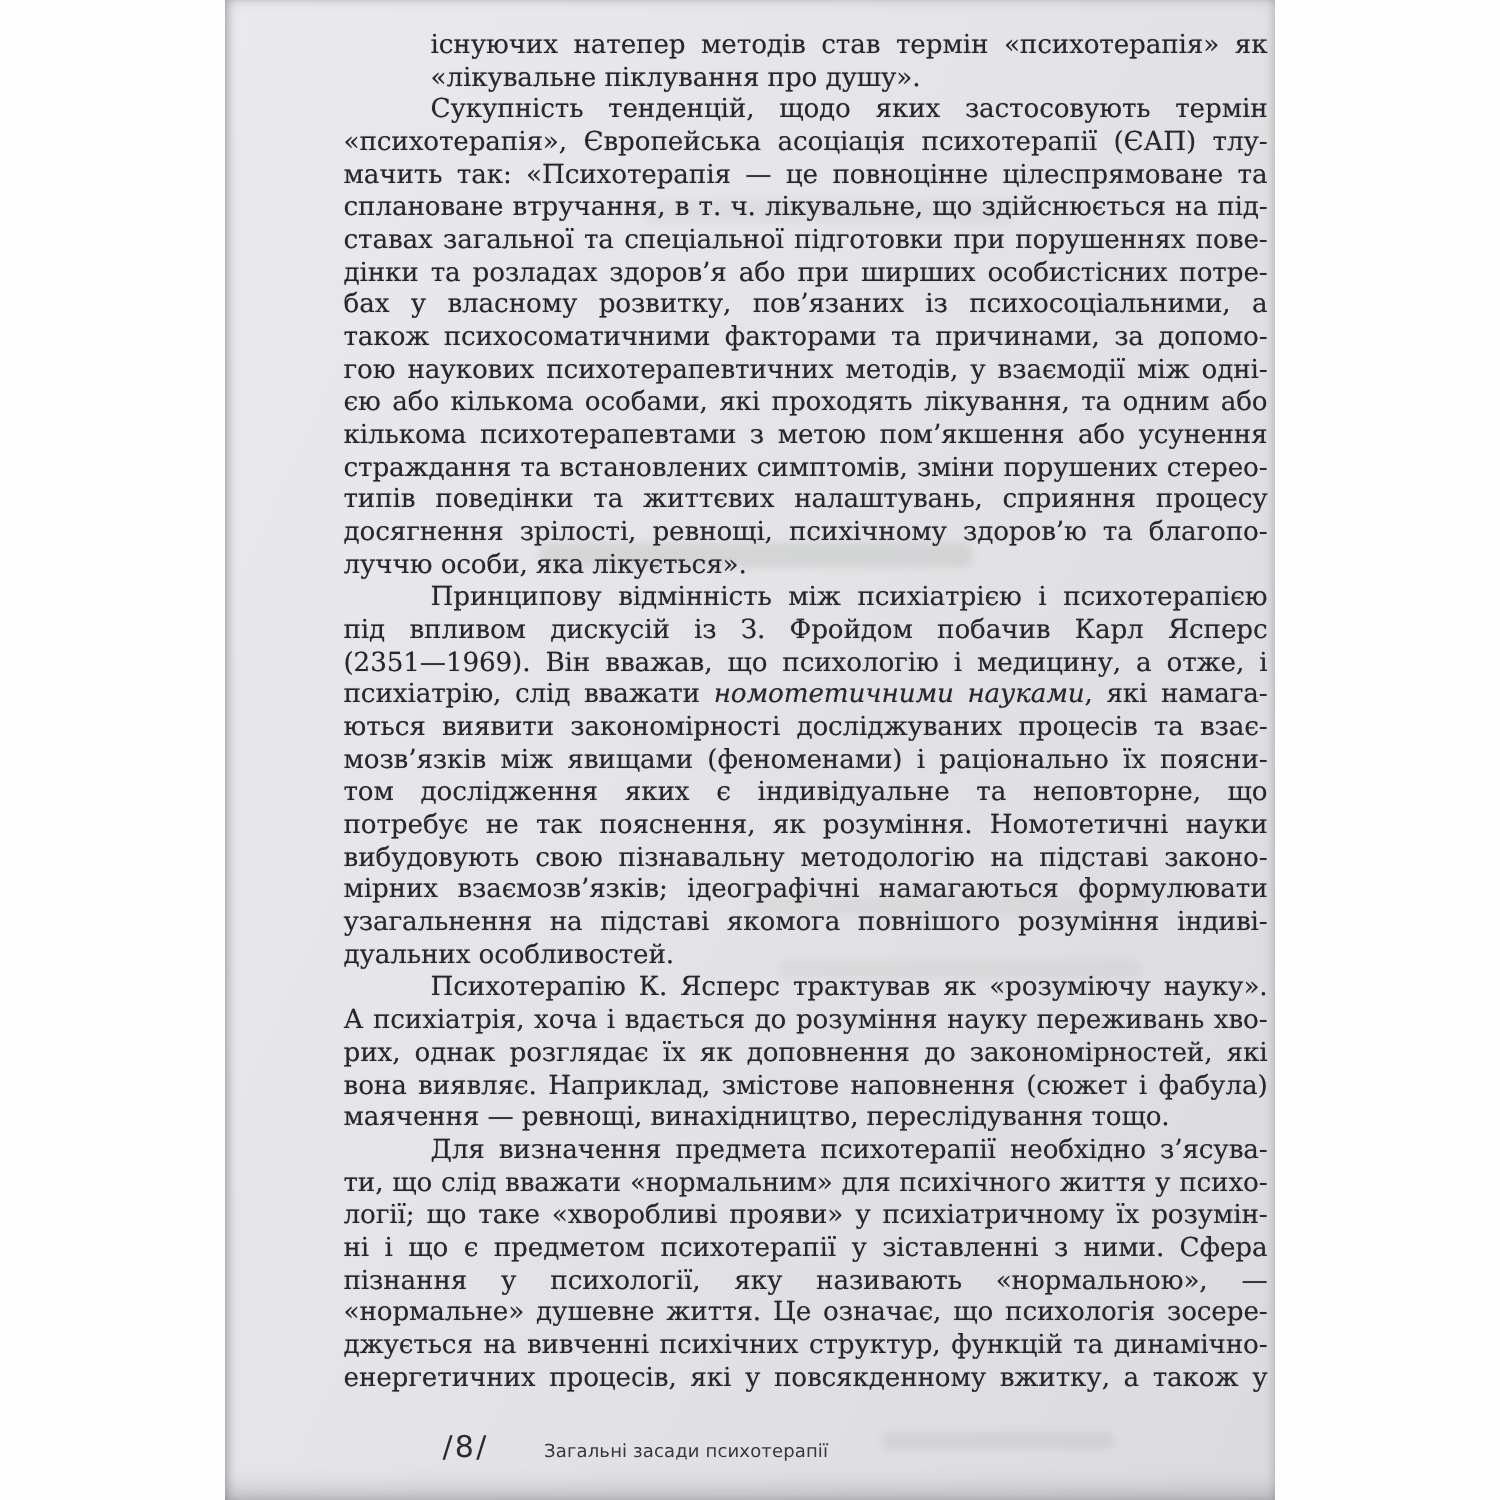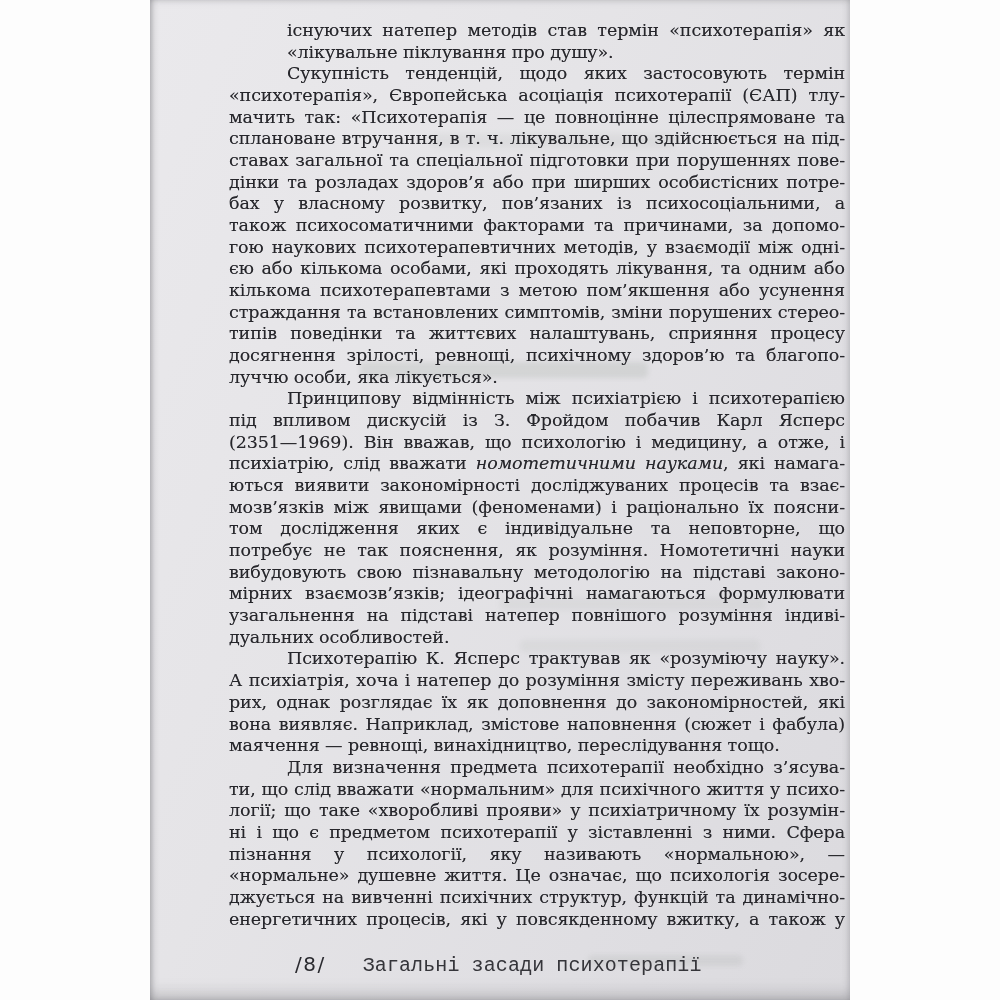--- a/index.html
+++ b/index.html
@@ -74,25 +74,24 @@
     align-items: baseline;
     font-family: "DejaVu Sans", "Liberation Sans", sans-serif;
     color: #2e2e33;
   }
   .footer .pnum {
     font-size: 20px;
     letter-spacing: 1.5px;
     color: #2a2a2f;
   }
   .footer .rtitle {
-    font-size: 20px;
+    font-size: 12px;
     margin-left: 37px;
     color: #35353a;
     letter-spacing: 0.1px;
-    font-family: Liberation Mono, monospace;
   }
 </style>
 </head>
 <body>
 
 <div class="stage">
   <div class="page">
 
     <div class="smudge s1"></div>
     <div class="smudge s2"></div>
@@ -126,26 +125,26 @@
           <div class="line first"><span>Принципову відмінність між психіатрією і психотерапією</span></div>
           <div class="line"><span>під впливом дискусій із З. Фройдом побачив Карл Ясперс</span></div>
           <div class="line"><span>(2351—1969). Він вважав, що психологію і медицину, а отже, і</span></div>
           <div class="line"><span>психіатрію, слід вважати </span><em>номотетичними науками</em><span>, які намага-</span></div>
           <div class="line"><span>ються виявити закономірності досліджуваних процесів та взає-</span></div>
           <div class="line"><span>мозв’язків між явищами (феноменами) і раціонально їх поясни-</span></div>
           <div class="line"><span>том дослідження яких є індивідуальне та неповторне, що</span></div>
           <div class="line"><span>потребує не так пояснення, як розуміння. Номотетичні науки</span></div>
           <div class="line"><span>вибудовують свою пізнавальну методологію на підставі законо-</span></div>
           <div class="line"><span>мірних взаємозв’язків; ідеографічні намагаються формулювати</span></div>
-          <div class="line"><span>узагальнення на підставі натепер повнішого розуміння індиві-</span></div>
+          <div class="line"><span>узагальнення на підставі якомога повнішого розуміння індиві-</span></div>
           <div class="line end"><span>дуальних особливостей.</span></div>
         </div>
         <div class="para indent">
           <div class="line first"><span>Психотерапію К. Ясперс трактував як «розуміючу науку».</span></div>
-          <div class="line"><span>А психіатрія, хоча і натепер до розуміння змісту переживань хво-</span></div>
+          <div class="line"><span>А психіатрія, хоча і вдається до розуміння науку переживань хво-</span></div>
           <div class="line"><span>рих, однак розглядає їх як доповнення до закономірностей, які</span></div>
           <div class="line"><span>вона виявляє. Наприклад, змістове наповнення (сюжет і фабула)</span></div>
           <div class="line end"><span>маячення — ревнощі, винахідництво, переслідування тощо.</span></div>
         </div>
         <div class="para indent">
           <div class="line first"><span>Для визначення предмета психотерапії необхідно з’ясува-</span></div>
           <div class="line"><span>ти, що слід вважати «нормальним» для психічного життя у психо-</span></div>
           <div class="line"><span>логії; що таке «хворобливі прояви» у психіатричному їх розумін-</span></div>
           <div class="line"><span>ні і що є предметом психотерапії у зіставленні з ними. Сфера</span></div>
           <div class="line"><span>пізнання у психології, яку називають «нормальною», —</span></div>

